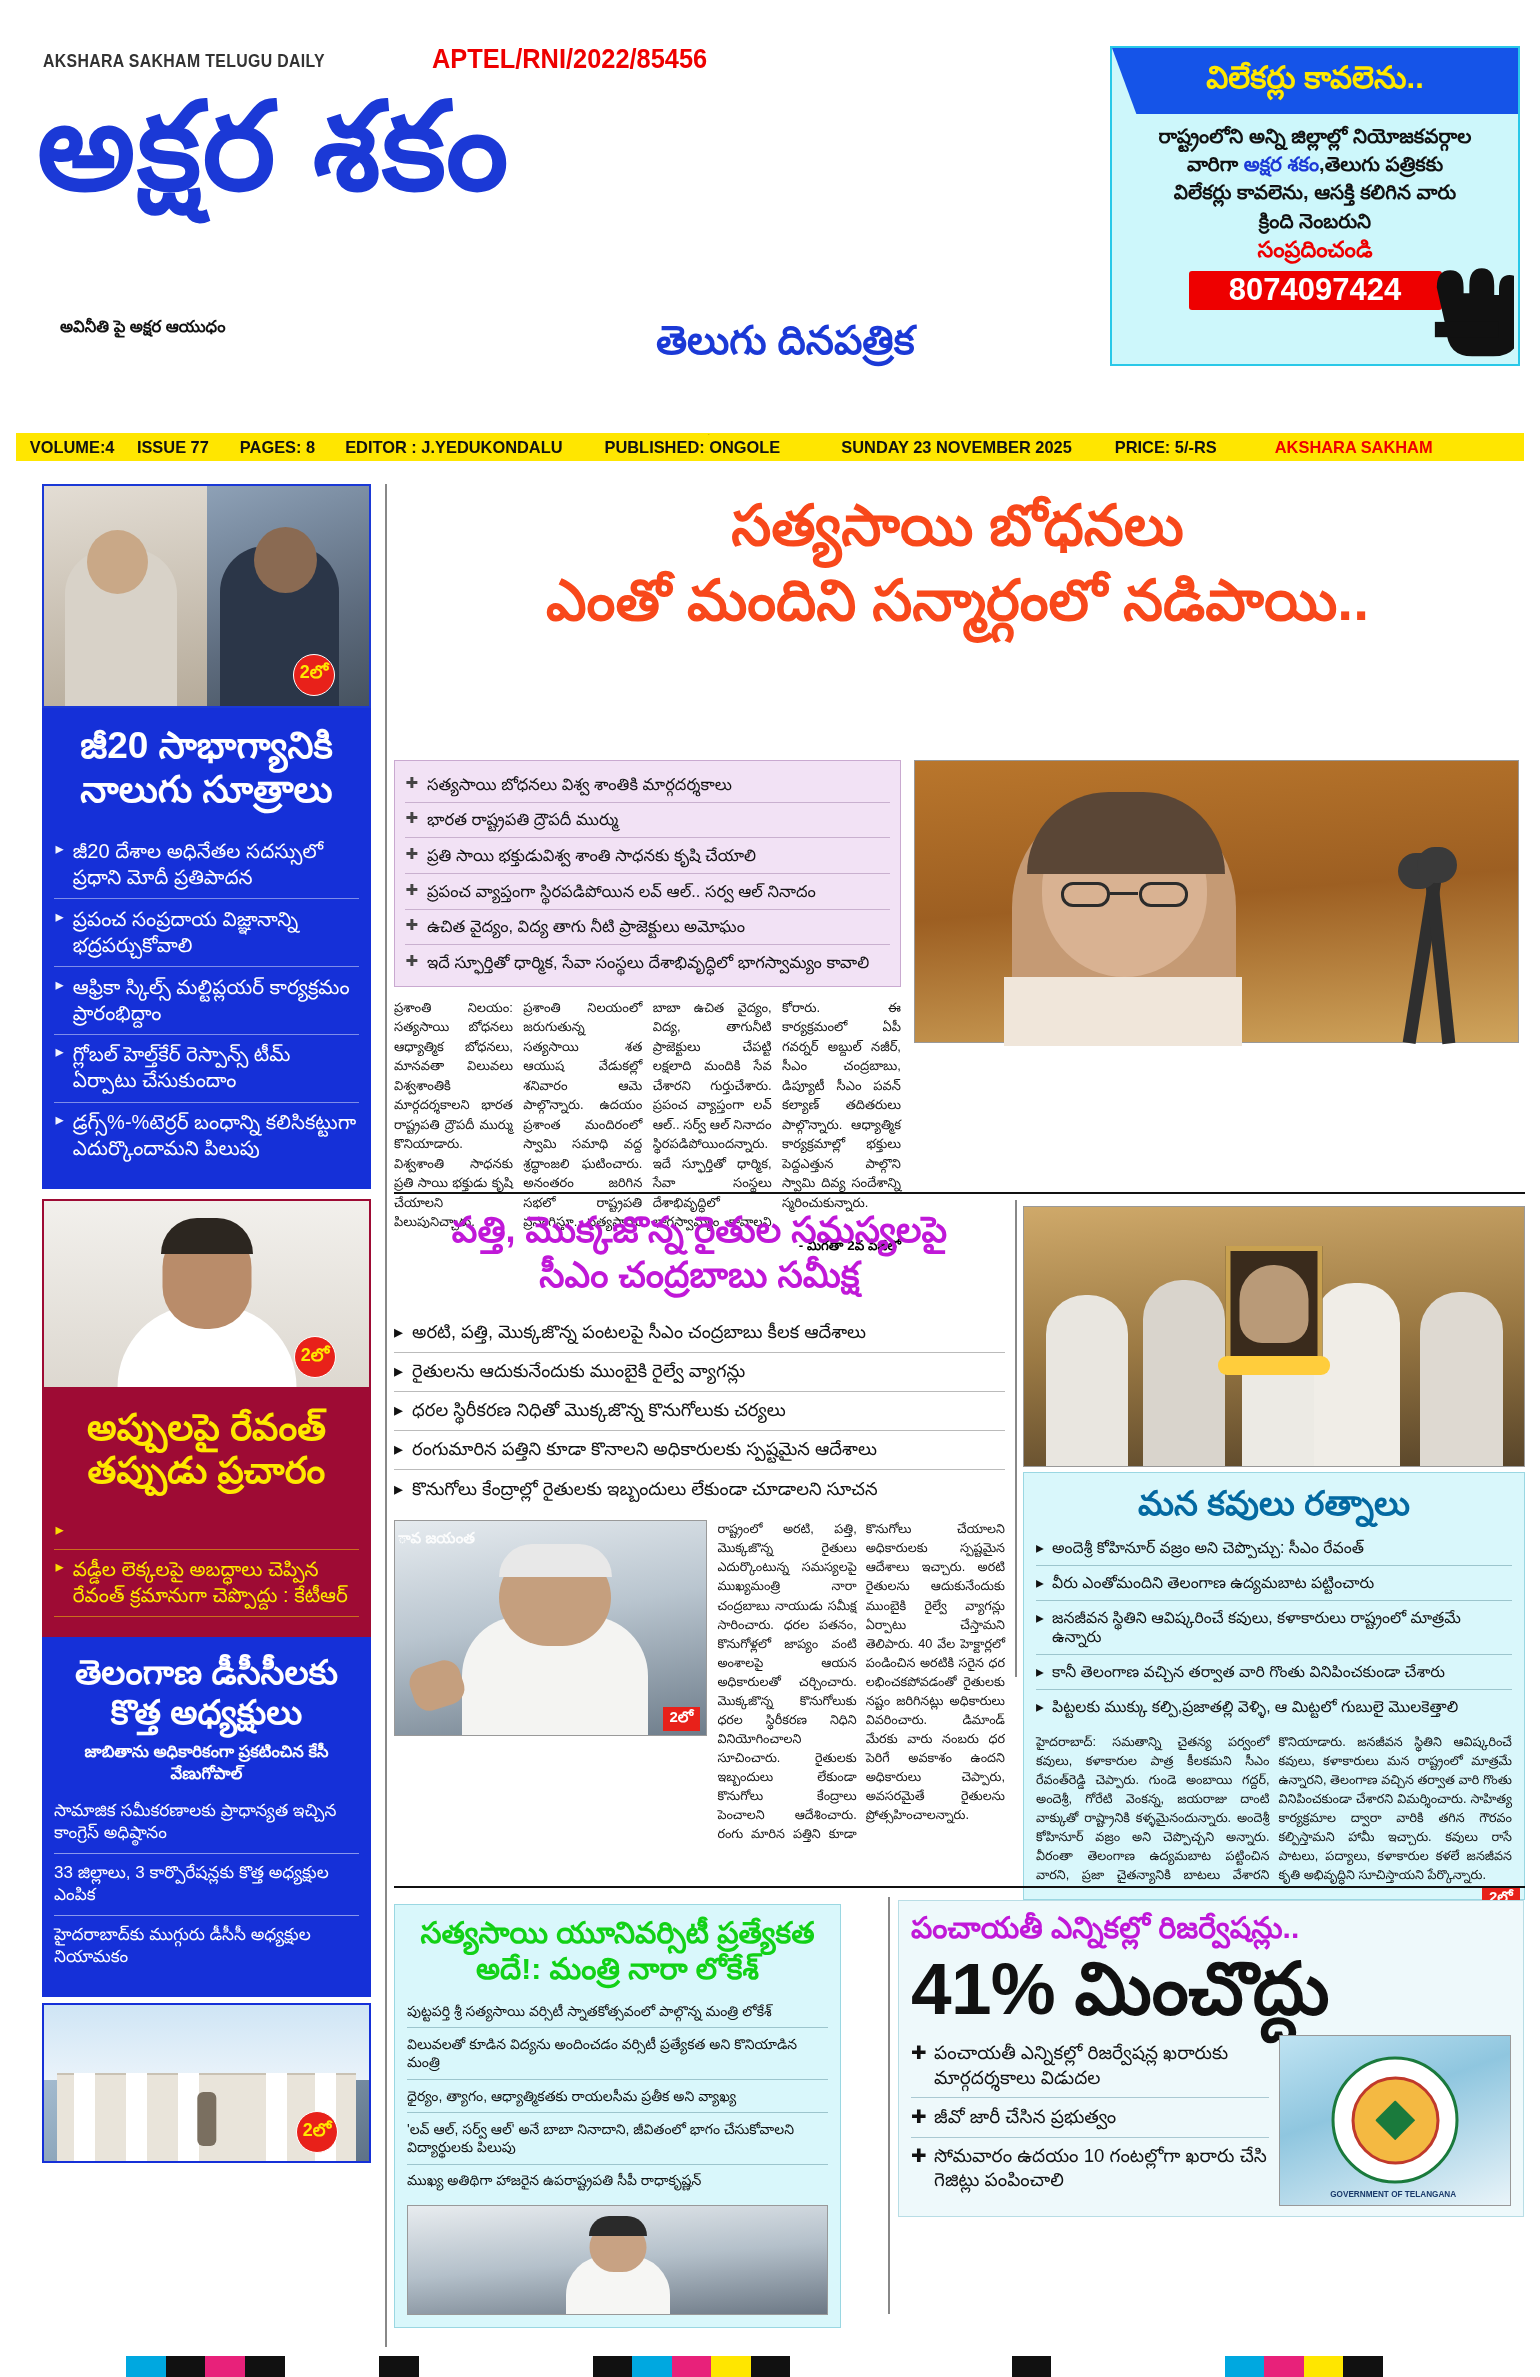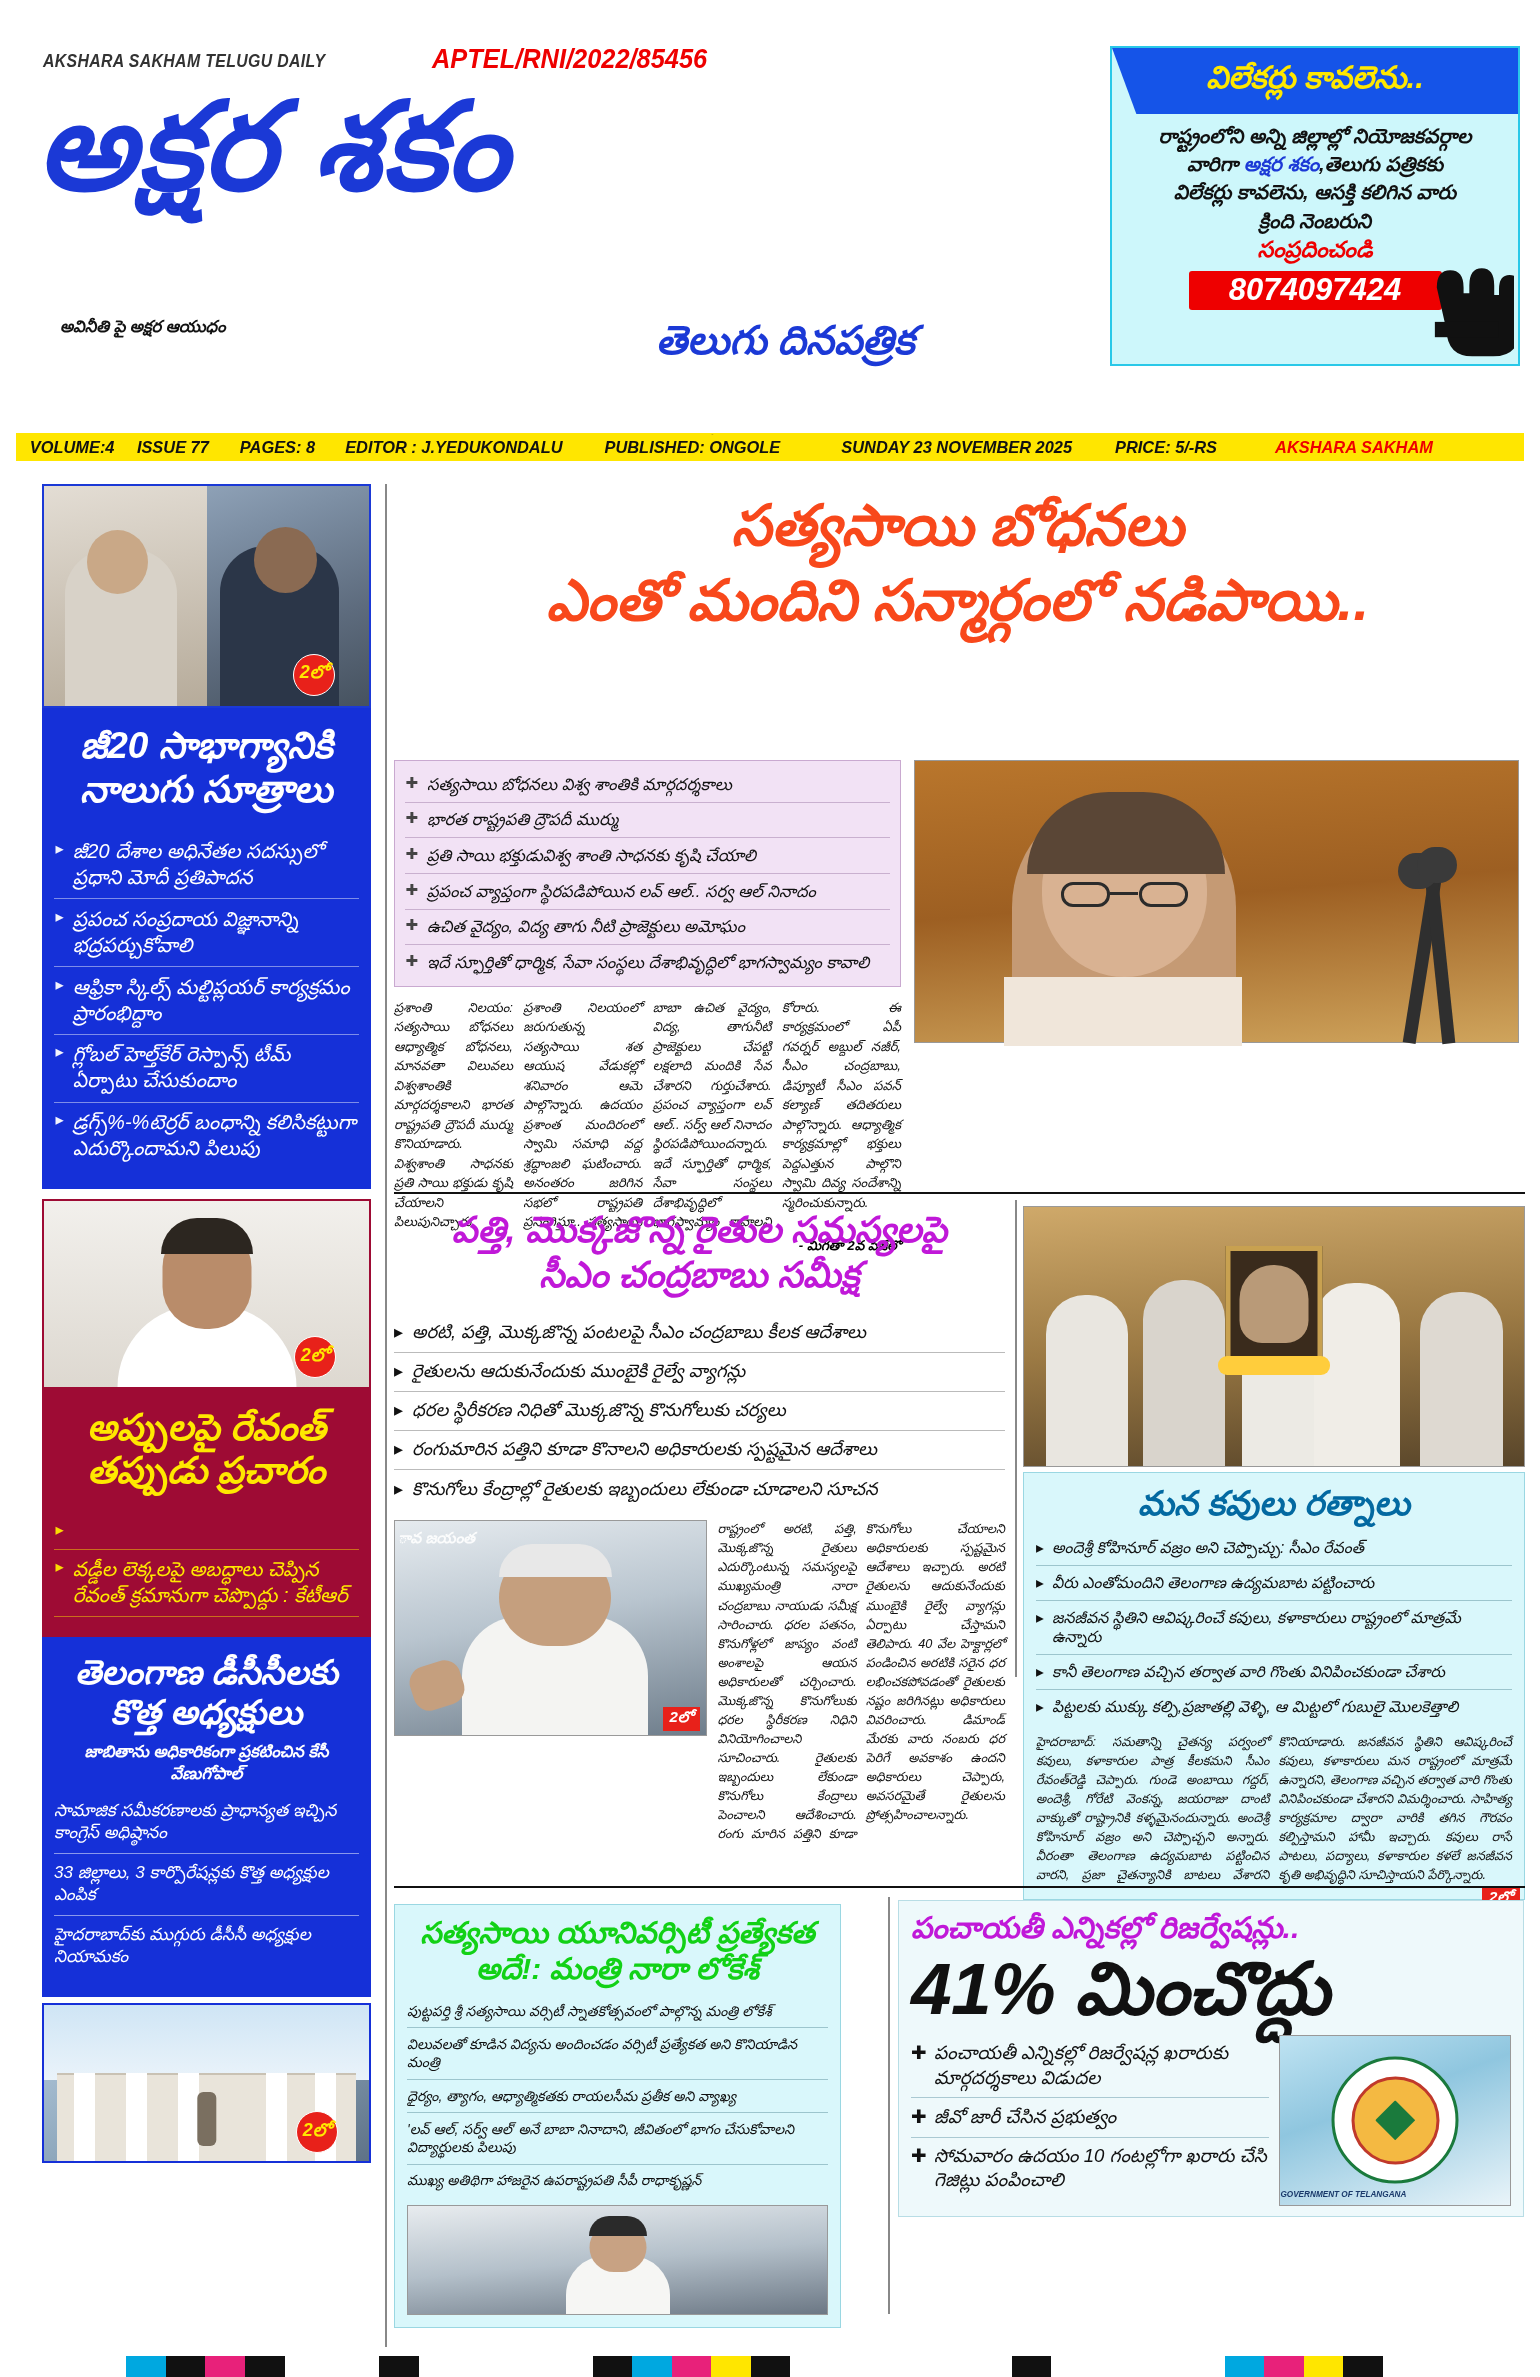--- a/index.html
+++ b/index.html
@@ -2,21 +2,21 @@
 <html style="font-size:12px"><head>
 <meta charset="utf-8">
 <style>
   * { box-sizing: border-box; margin: 0; padding: 0; }
   html, body {
     width: 1541px; height: 2377px;
     background: #ffffff;
     font-family: "Liberation Sans", "DejaVu Sans", sans-serif;
     overflow: hidden;
   }
-  .page { position: relative; width: 1465px; height: 2377px; background:#fff;font-style:italic; }
+  .page { position: relative; width: 1465px; height: 2377px; background:#fff; }
 
   
   .masthead { position: relative; height: 376px; }
   .kicker {
     position: absolute; left: 43px; top: 51px;
     font-size: 18px; font-weight: 700; letter-spacing: 0.4px;
     color: #333; font-family: "Liberation Sans", sans-serif;
     transform: scaleX(.88); transform-origin: left center;
   }
   .rni-top {
@@ -218,21 +218,21 @@
                 background: linear-gradient(160deg,#bfe3f2 0%,#8fc6df 40%,#e9f4f9 100%); }
   .emblem-circle { position:absolute; left:50%; top:50%; transform:translate(-50%,-50%);
                    width: 127px; height: 127px; border-radius:50%;
                    background:#fff; border: 3.7px solid #1a7a3c;
                    display:flex; align-items:center; justify-content:center; }
   .emblem-inner { width:88px; height:88px; border-radius:50%; background:#f4b942;
                   border:3px solid #c0392b; position:relative; }
   .emblem-inner::after { content:""; position:absolute; left:50%; top:50%;
                   transform:translate(-50%,-50%); width:40px; height:40px;
                   background:#1a7a3c; clip-path: polygon(50% 0,100% 50%,50% 100%,0 50%); }
-  .emblem-label { position:absolute; bottom:6px; left:0; right:4px; text-align:left;
+  .emblem-label { position:absolute; bottom:6px; left:0; right:4px; text-align:center;
                   font-size:8.2px; font-weight:700; color:#1a3a6b; }
 
   
   .cmyk { position: absolute; left: 0; bottom: 0; width: 1541px; height: 21px; display: flex; }
   .cmyk div { height: 100%; }
 
   .vrule { position:absolute; background:#111; }
 </style>
 </head>
 <body>

